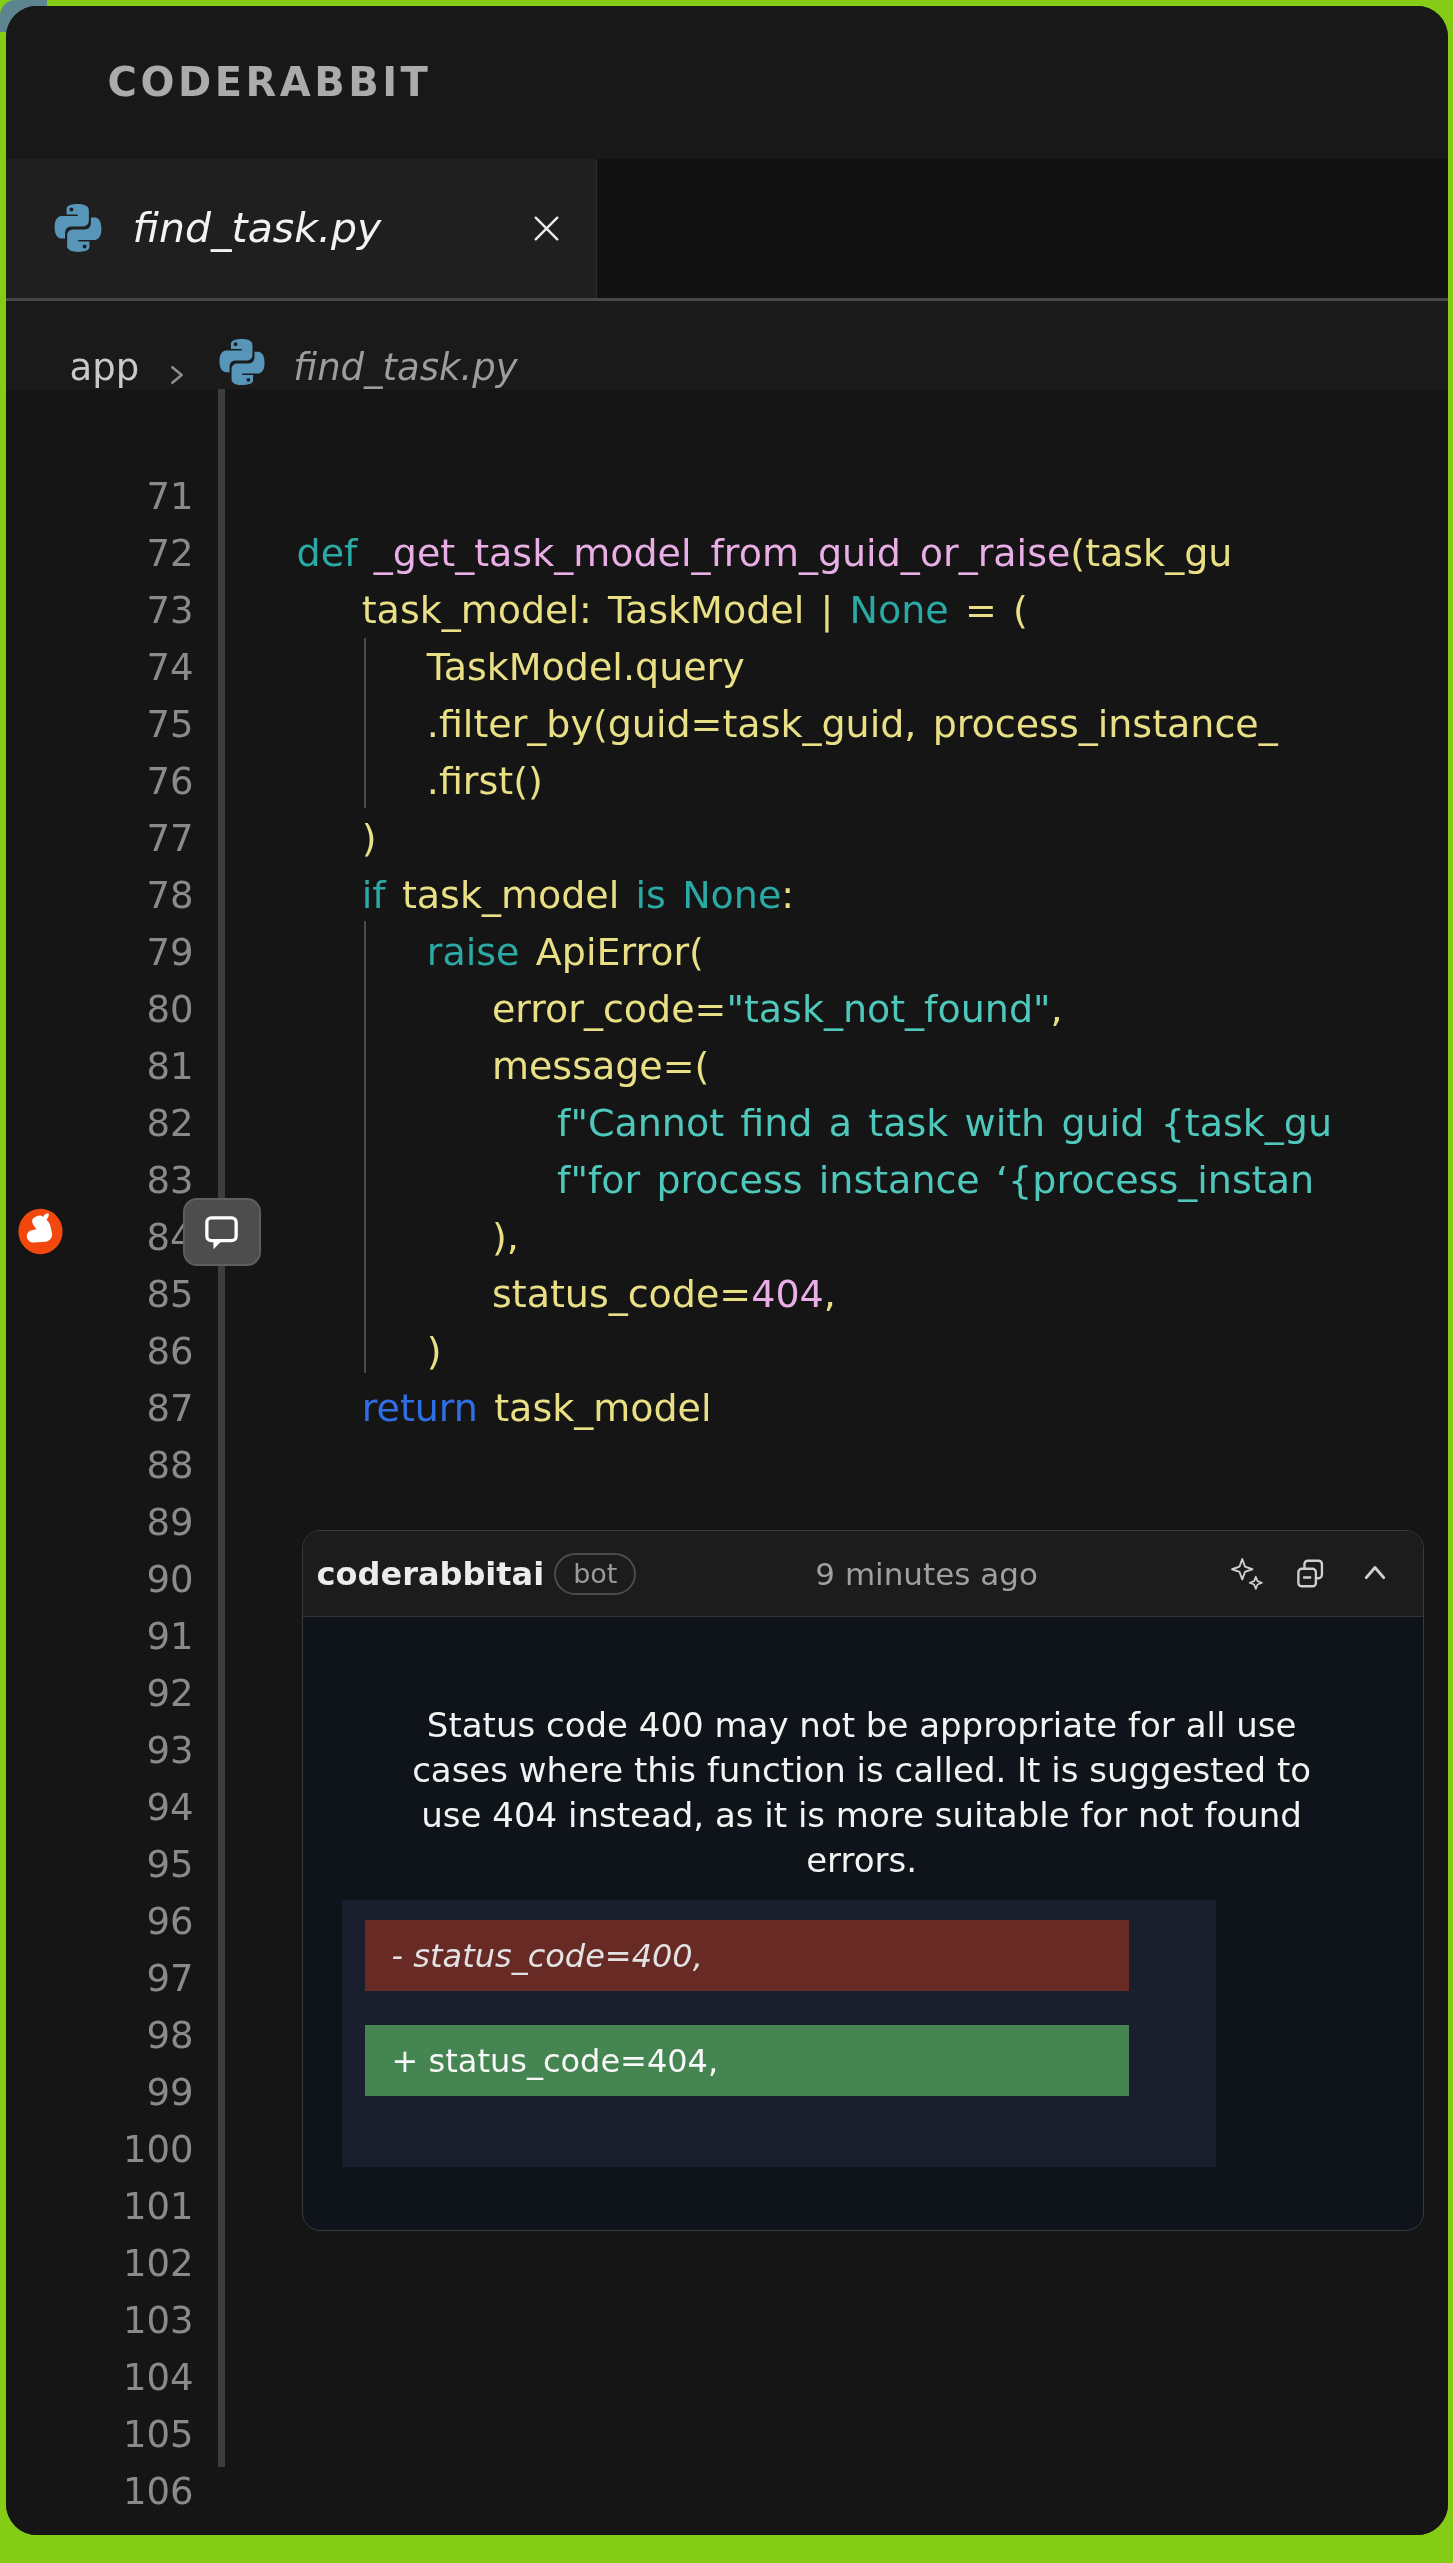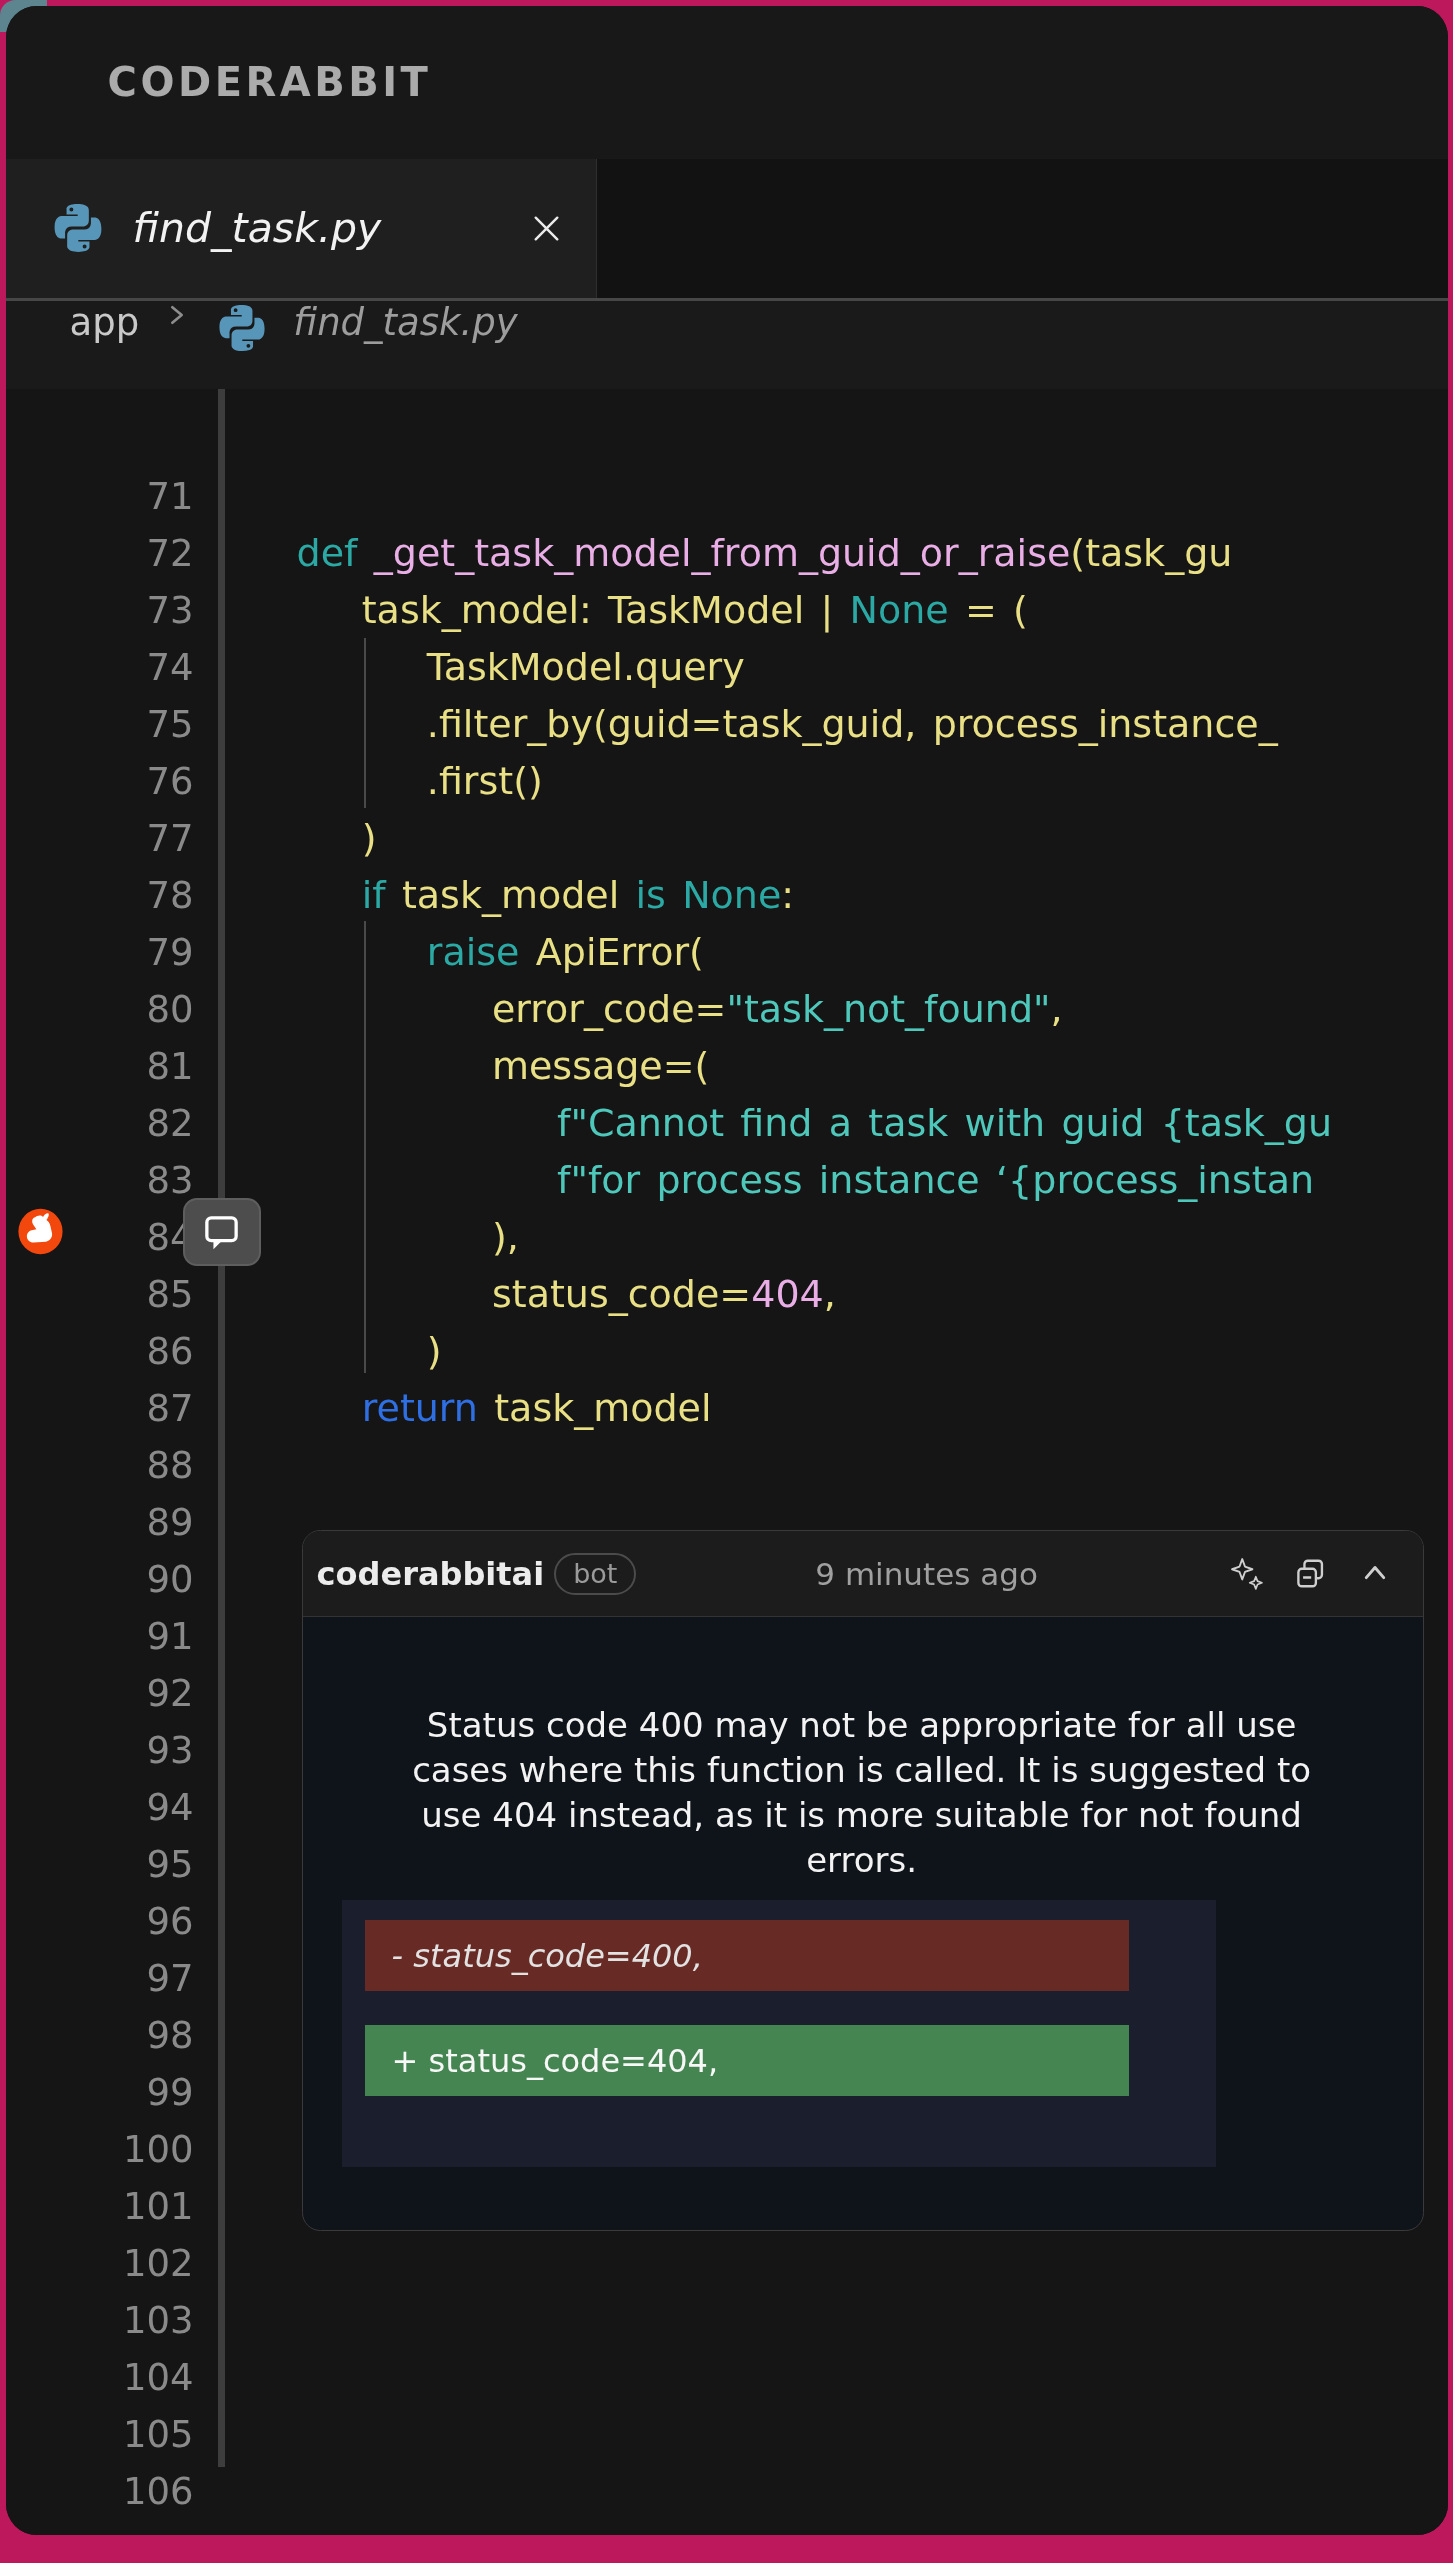--- a/index.html
+++ b/index.html
@@ -1,38 +1,38 @@
 <!DOCTYPE html>
 <html style="--c-kw: #2ba9a4; --c-fn: #e9aee6; --c-txt: #e9e086; --c-str: #4fc8bc; --c-ret: #2f6fe4; --c-del: #682a24; --c-add: #458552; --c-marker: #f2480e;font-size:11.3px"><head>
 <meta charset="utf-8">
 <style>
   :root{
     --c-kw:#2ba9a4; --c-fn:#e9aee6; --c-txt:#e9e086; --c-str:#4fc8bc; --c-ret:#2f6fe4;
     --c-del:#682a24; --c-add:#458552; --c-marker:#f2480e;
   }
   *{box-sizing:border-box;margin:0;padding:0;}
   html,body{background:#000;}
-  .stage{position:relative;width:1454px;height:2563px;background:#be185d;overflow:hidden;
+  .stage{position:relative;width:1454px;height:2563px;background:#84cc16;overflow:hidden;
          font-family:"DejaVu Sans",sans-serif;}
   .corner-accent{position:absolute;top:0;left:0;width:47px;height:32px;background:#5d8590;
                  border-radius:15.5px 0 70% 0;}
   .window{position:absolute;left:5.6px;top:5.6px;width:1442px;height:2529px;background:#151515;
           border-radius:31px;overflow:hidden;display:flex;flex-direction:column;}
   
   .topbar{height:153px;background:#181818;display:flex;align-items:center;padding-left:102px;flex:none;}
   .brand{font-size:40px;font-weight:600;letter-spacing:3.5px;color:#ababab;}
   
   .tabstrip{height:139px;background:#111213;display:flex;flex:none;}
   .tab{width:591px;flex:none;background:#1f1f1f;border-right:1.4px solid #2e2e2e;
        display:flex;align-items:center;padding:0 31px 0 44px;gap:27px;}
   .tab-title{font-style:italic;font-size:41px;color:#f2f2f2;flex:1;white-space:nowrap;}
   .strip-rest{flex:1;background:#121212;}
   .hdiv{height:3.5px;background:#474747;flex:none;}
   
-  .breadcrumb{height:88px;background:#1a1a1a;display:flex;align-items:flex-start;
+  .breadcrumb{height:88px;background:#1a1a1a;display:flex;align-items:flex-end;
               padding-left:64px;gap:24px;flex:none;}
   .crumb-app{color:#c9c9c9;font-size:37px;}
   .crumb-file{color:#9d9d9d;font-size:37px;font-style:italic;}
   
   .editor{flex:1;position:relative;background:#151515;overflow:hidden;}
   .gutter-divider{position:absolute;left:212px;top:0;width:7px;height:2078px;background:#3d3d3d;}
   .gutter{position:absolute;left:12px;top:79px;width:176px;}
   .gutter .num{height:57px;line-height:57px;text-align:right;color:#8a8a8a;font-size:37px;}
   .code{position:absolute;left:291px;top:79px;right:0;}
   .code .ln{height:57px;line-height:57px;font-size:38px;white-space:pre;word-spacing:4.2px;}

